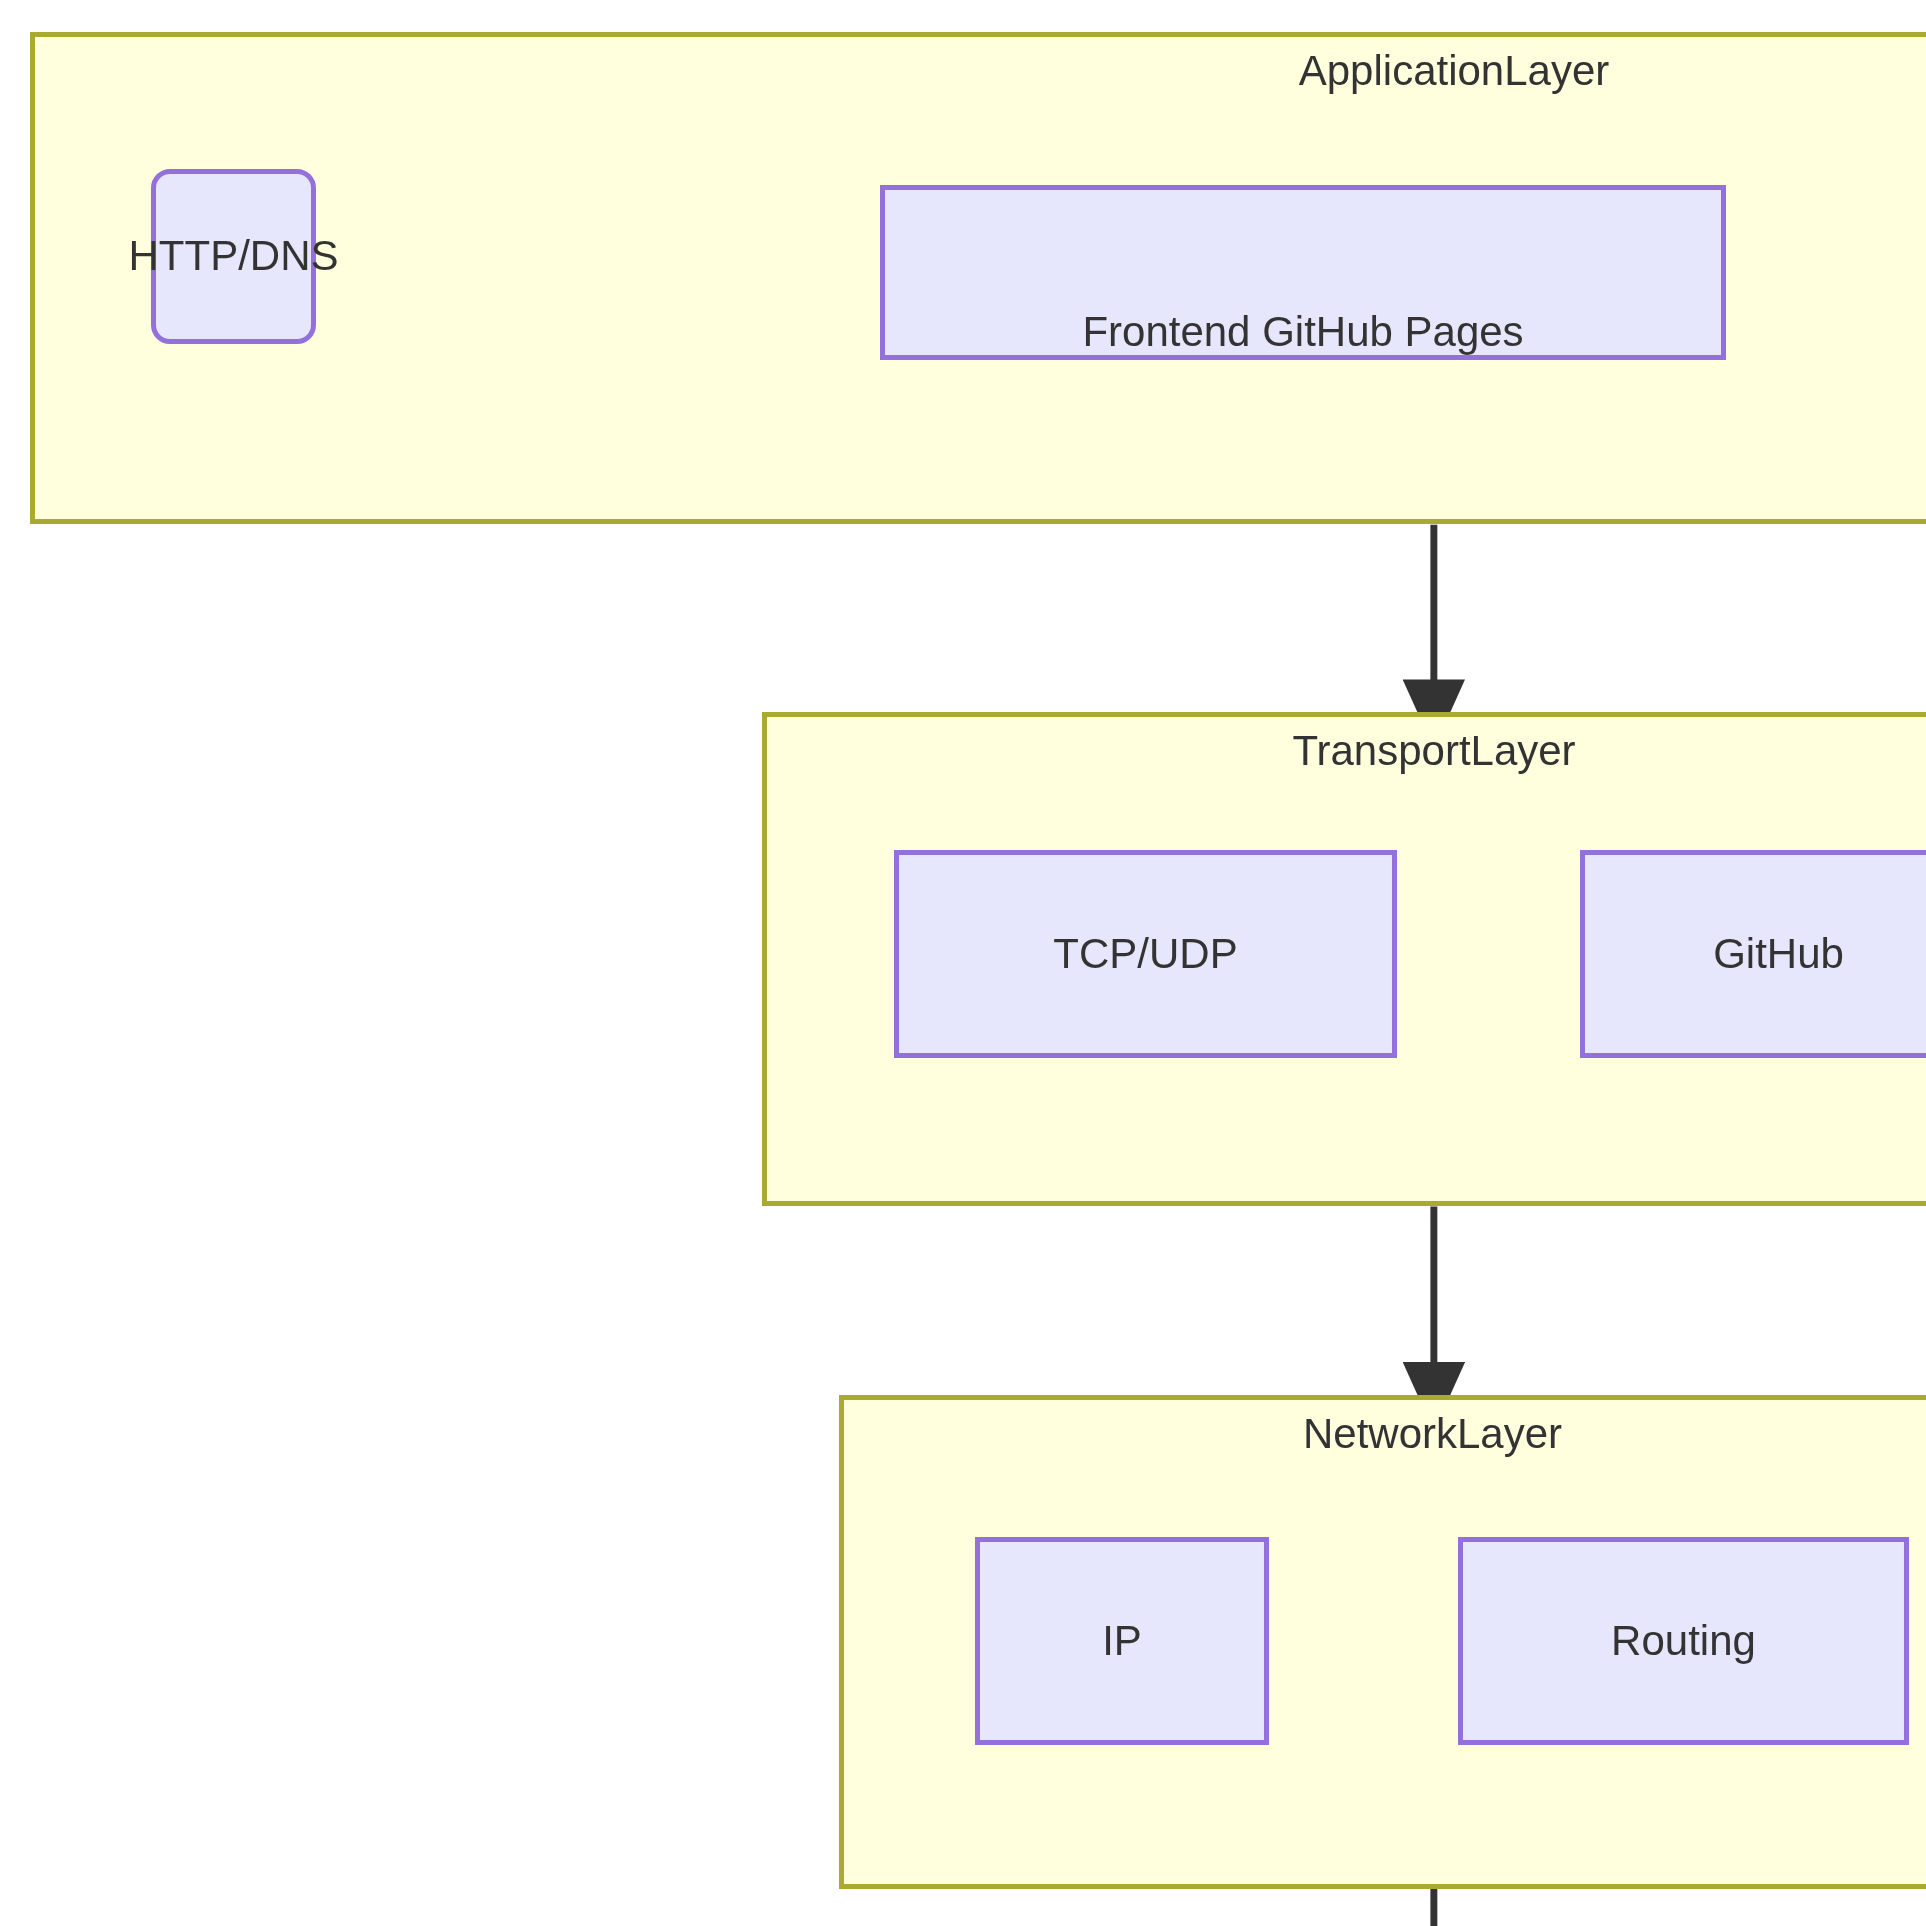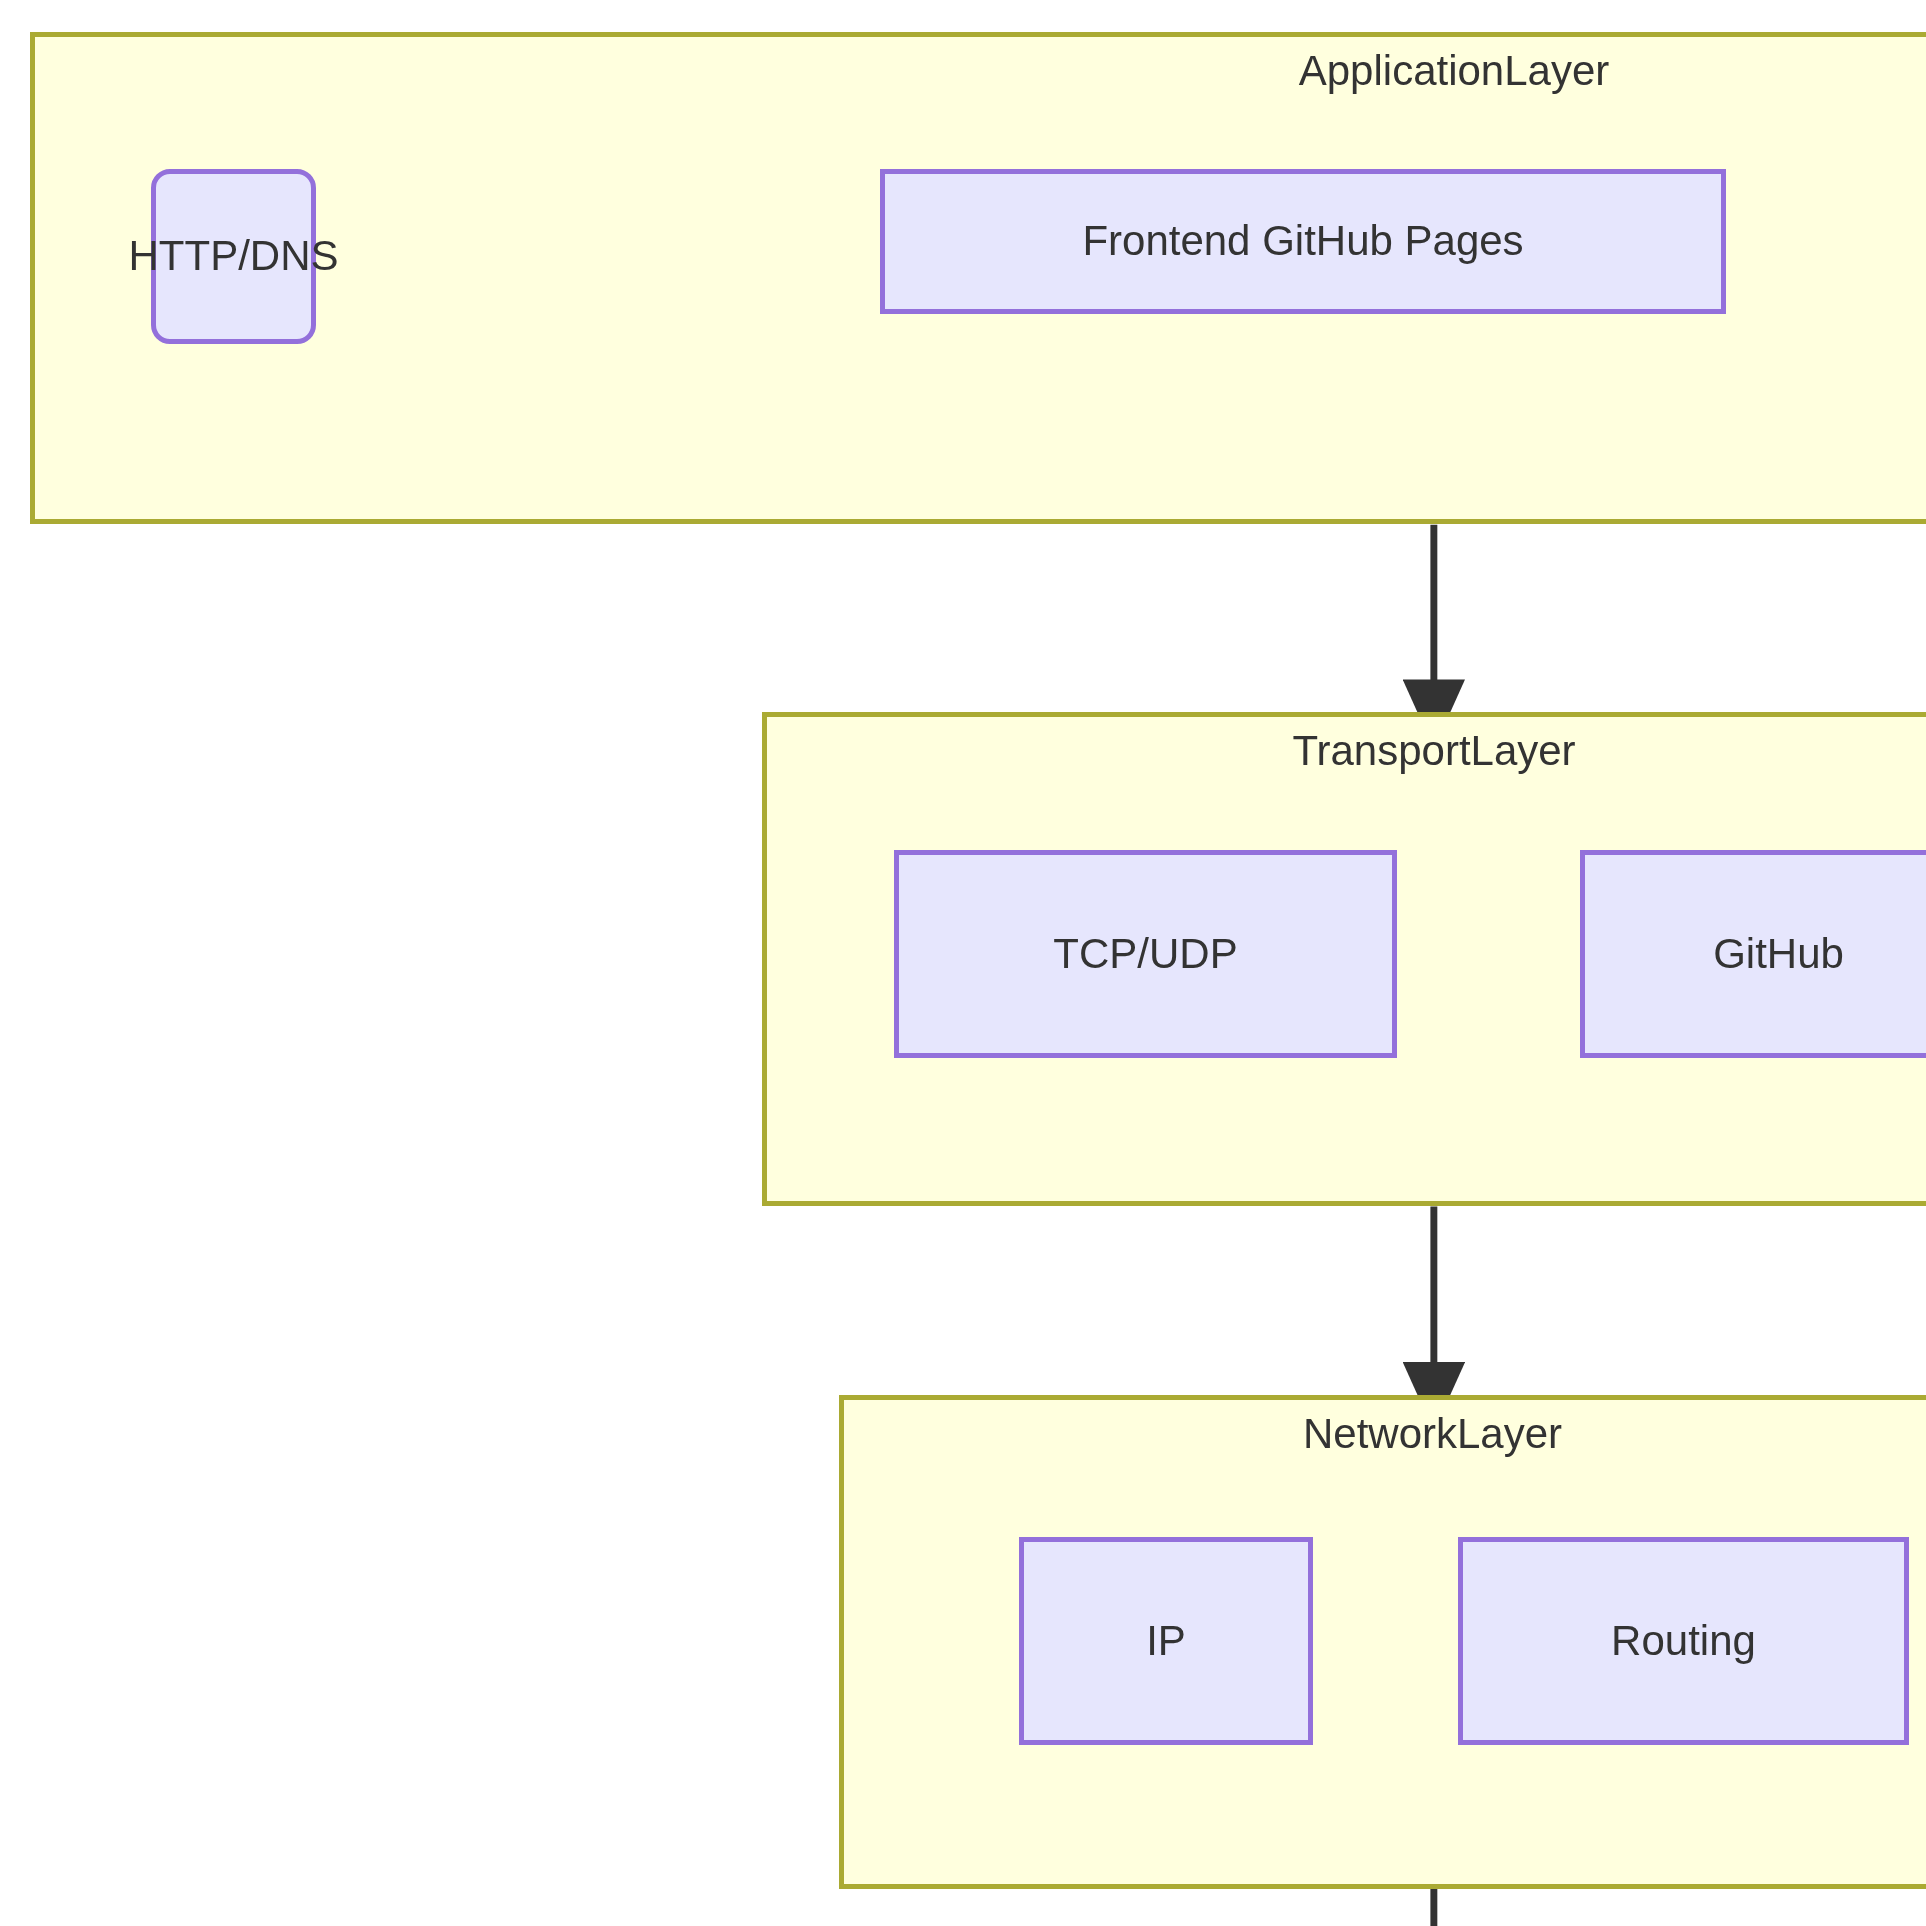--- a/index.html
+++ b/index.html
@@ -88,39 +88,39 @@
     <g>
       <line x1="3722" y1="4904" x2="3722" y2="5326" stroke="#333333" stroke-width="18" marker-end="url(#arrowhead)"></line>
     </g>
   </svg>
 
   <div class="layer-group" style="left:30px; top:32px; width:2848px; height:492px;">
     <div class="layer-title" style="top:10.8px;">ApplicationLayer</div>
     <div class="node-box" style="left:116px; top:132px; width:165px; height:175px;border-radius:19px;">
       <span class="node-label">HTTP/DNS</span>
     </div>
-    <div class="node-box" style="left:845px; top:132px; width:846px; height:145px;">
+    <div class="node-box" style="left:845px; top:148px; width:846px; height:175px;align-items:flex-end;">
       <span class="node-label">Frontend GitHub Pages</span>
     </div>
 
   </div>
 
   <div class="layer-group" style="left:762px; top:712px; width:1344px; height:494px;">
     <div class="layer-title" style="top:10.8px;">TransportLayer</div>
     <div class="node-box" style="left:127px; top:133px; width:503px; height:208px;">
       <span class="node-label">TCP/UDP</span>
     </div>
     <div class="node-box" style="left:813px; top:133px; width:397px; height:208px;">
       <span class="node-label">GitHub</span>
     </div>
   </div>
 
   <div class="layer-group" style="left:839px; top:1395px; width:1187px; height:494px;">
     <div class="layer-title" style="top:10.8px;">NetworkLayer</div>
-    <div class="node-box" style="left:131px; top:137px; width:294px; height:208px;margin-left:44px;">
+    <div class="node-box" style="left:131px; top:137px; width:294px; height:208px;">
       <span class="node-label">IP</span>
     </div>
     <div class="node-box" style="left:614px; top:137px; width:451px; height:208px;align-items:center;">
       <span class="node-label">Routing</span>
     </div>
   </div>
 
 </div>
 
 

